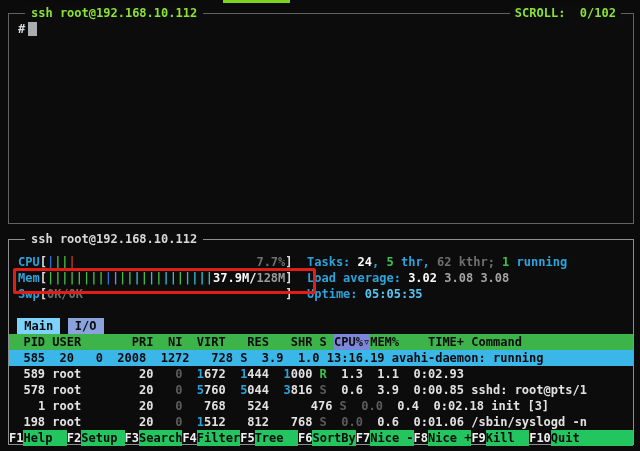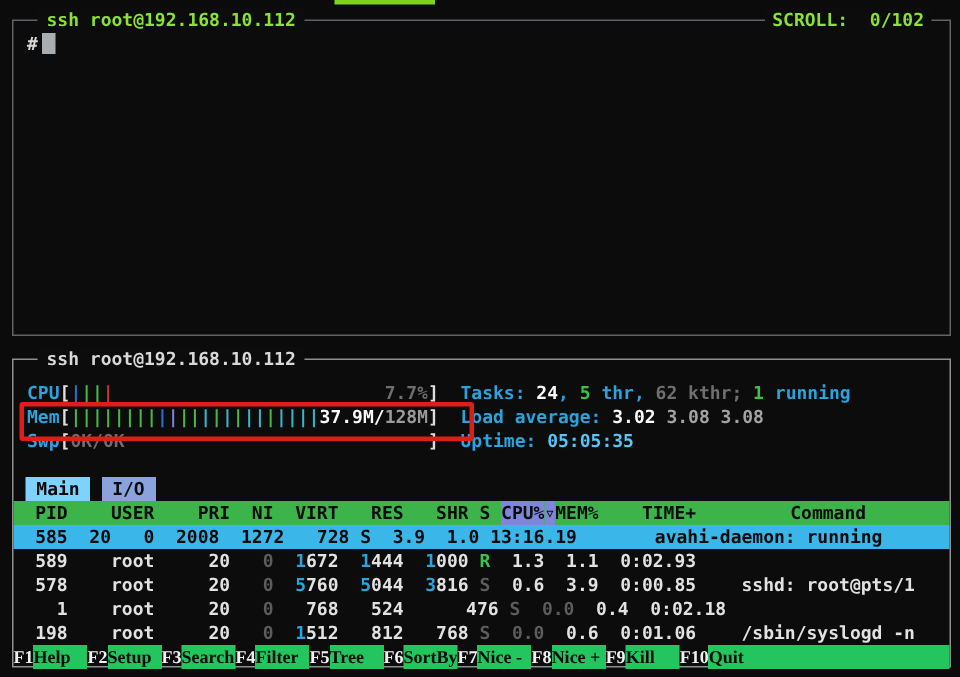--- a/index.html
+++ b/index.html
@@ -49,31 +49,31 @@
   .tab{flex:none;padding:0 1ch;white-space:pre;color:#0a0a0a;}
   .tab-active{background:#7dd3fc;}
   .tab-inactive{background:#8ba3dd;margin-left:1ch;}
 
   .table-header{display:flex;height:16px;background:#3cb44a;color:#0b0b0b;}
   .proc-row{display:flex;height:16px;color:#e2e2e2;}
   .proc-row.selected{background:#3ab6e8;}
   .proc-row.selected span{color:#0a0a0a !important;}
   .cell{flex:none;box-sizing:border-box;white-space:pre;overflow:hidden;display:block;}
   .ar{text-align:right;}
-  .al{text-align:center;}
+  .al{text-align:left;}
   .pad1{padding-left:1ch;}
   .cmd{flex:1 1 auto;min-width:0;}
   .sorthl{background:#7d86d8;display:inline-block;}
   .kdig{color:#2da3dc;display:inline;}
   .st-run{color:#3cc24a;}
   .st-sleep{color:#5c5c5c;}
   .dimv{color:#5c5c5c;}
 
   .fnbar{display:flex;height:16px;}
-  .fitem{display:flex;flex:none;font-family:Liberation Serif, serif;}
+  .fitem{display:flex;flex:none;}
   .fitem:last-child{flex:1 1 auto;}
   .fkey{color:#f0f0f0;white-space:pre;}
   .flabel{background:#22c55e;color:#0a0a0a;width:6ch;white-space:pre;overflow:hidden;}
   .flabel.grow{flex:1 1 auto;width:auto;}
 </style>
 </head>
 <body>
 
 <div class="screen">
   <div class="sliver"></div>
@@ -173,20 +173,21 @@
             <span class="cell ar" style="width: 4ch;">20</span>
             <span class="cell ar" style="width: 4ch;"><span class="dimv">0</span></span>
             <span class="cell ar" style="width: 6ch;">768</span>
             <span class="cell ar" style="width: 6ch;">524</span>
             <span class="cell ar" style="width: 6ch; margin-left: 20px;">476</span>
             <span class="cell ar" style="width: 2ch;"><span class="st-sleep">S</span></span>
             <span class="cell ar" style="width: 5ch;"><span class="dimv">0.0</span></span>
             <span class="cell al" style="width: 1ch;"> </span>
             <span class="cell ar" style="width: 4ch;">0.4</span>
             <span class="cell ar" style="width: 9ch;">0:02.18</span>
+            <span class="cell al cmd pad1">init [3]</span>
           </span>
           <span class="proc-row">
             <span class="cell ar" style="width: 5ch;">198</span>
             <span class="cell al pad1" style="width: 11ch;">root</span>
             <span class="cell ar" style="width: 4ch;">20</span>
             <span class="cell ar" style="width: 4ch;"><span class="dimv">0</span></span>
             <span class="cell ar" style="width: 6ch;"><span class="kdig">1</span><span>512</span></span>
             <span class="cell ar" style="width: 6ch;">812</span>
             <span class="cell ar" style="width: 6ch;">768</span>
             <span class="cell ar" style="width: 2ch;"><span class="st-sleep">S</span></span>

